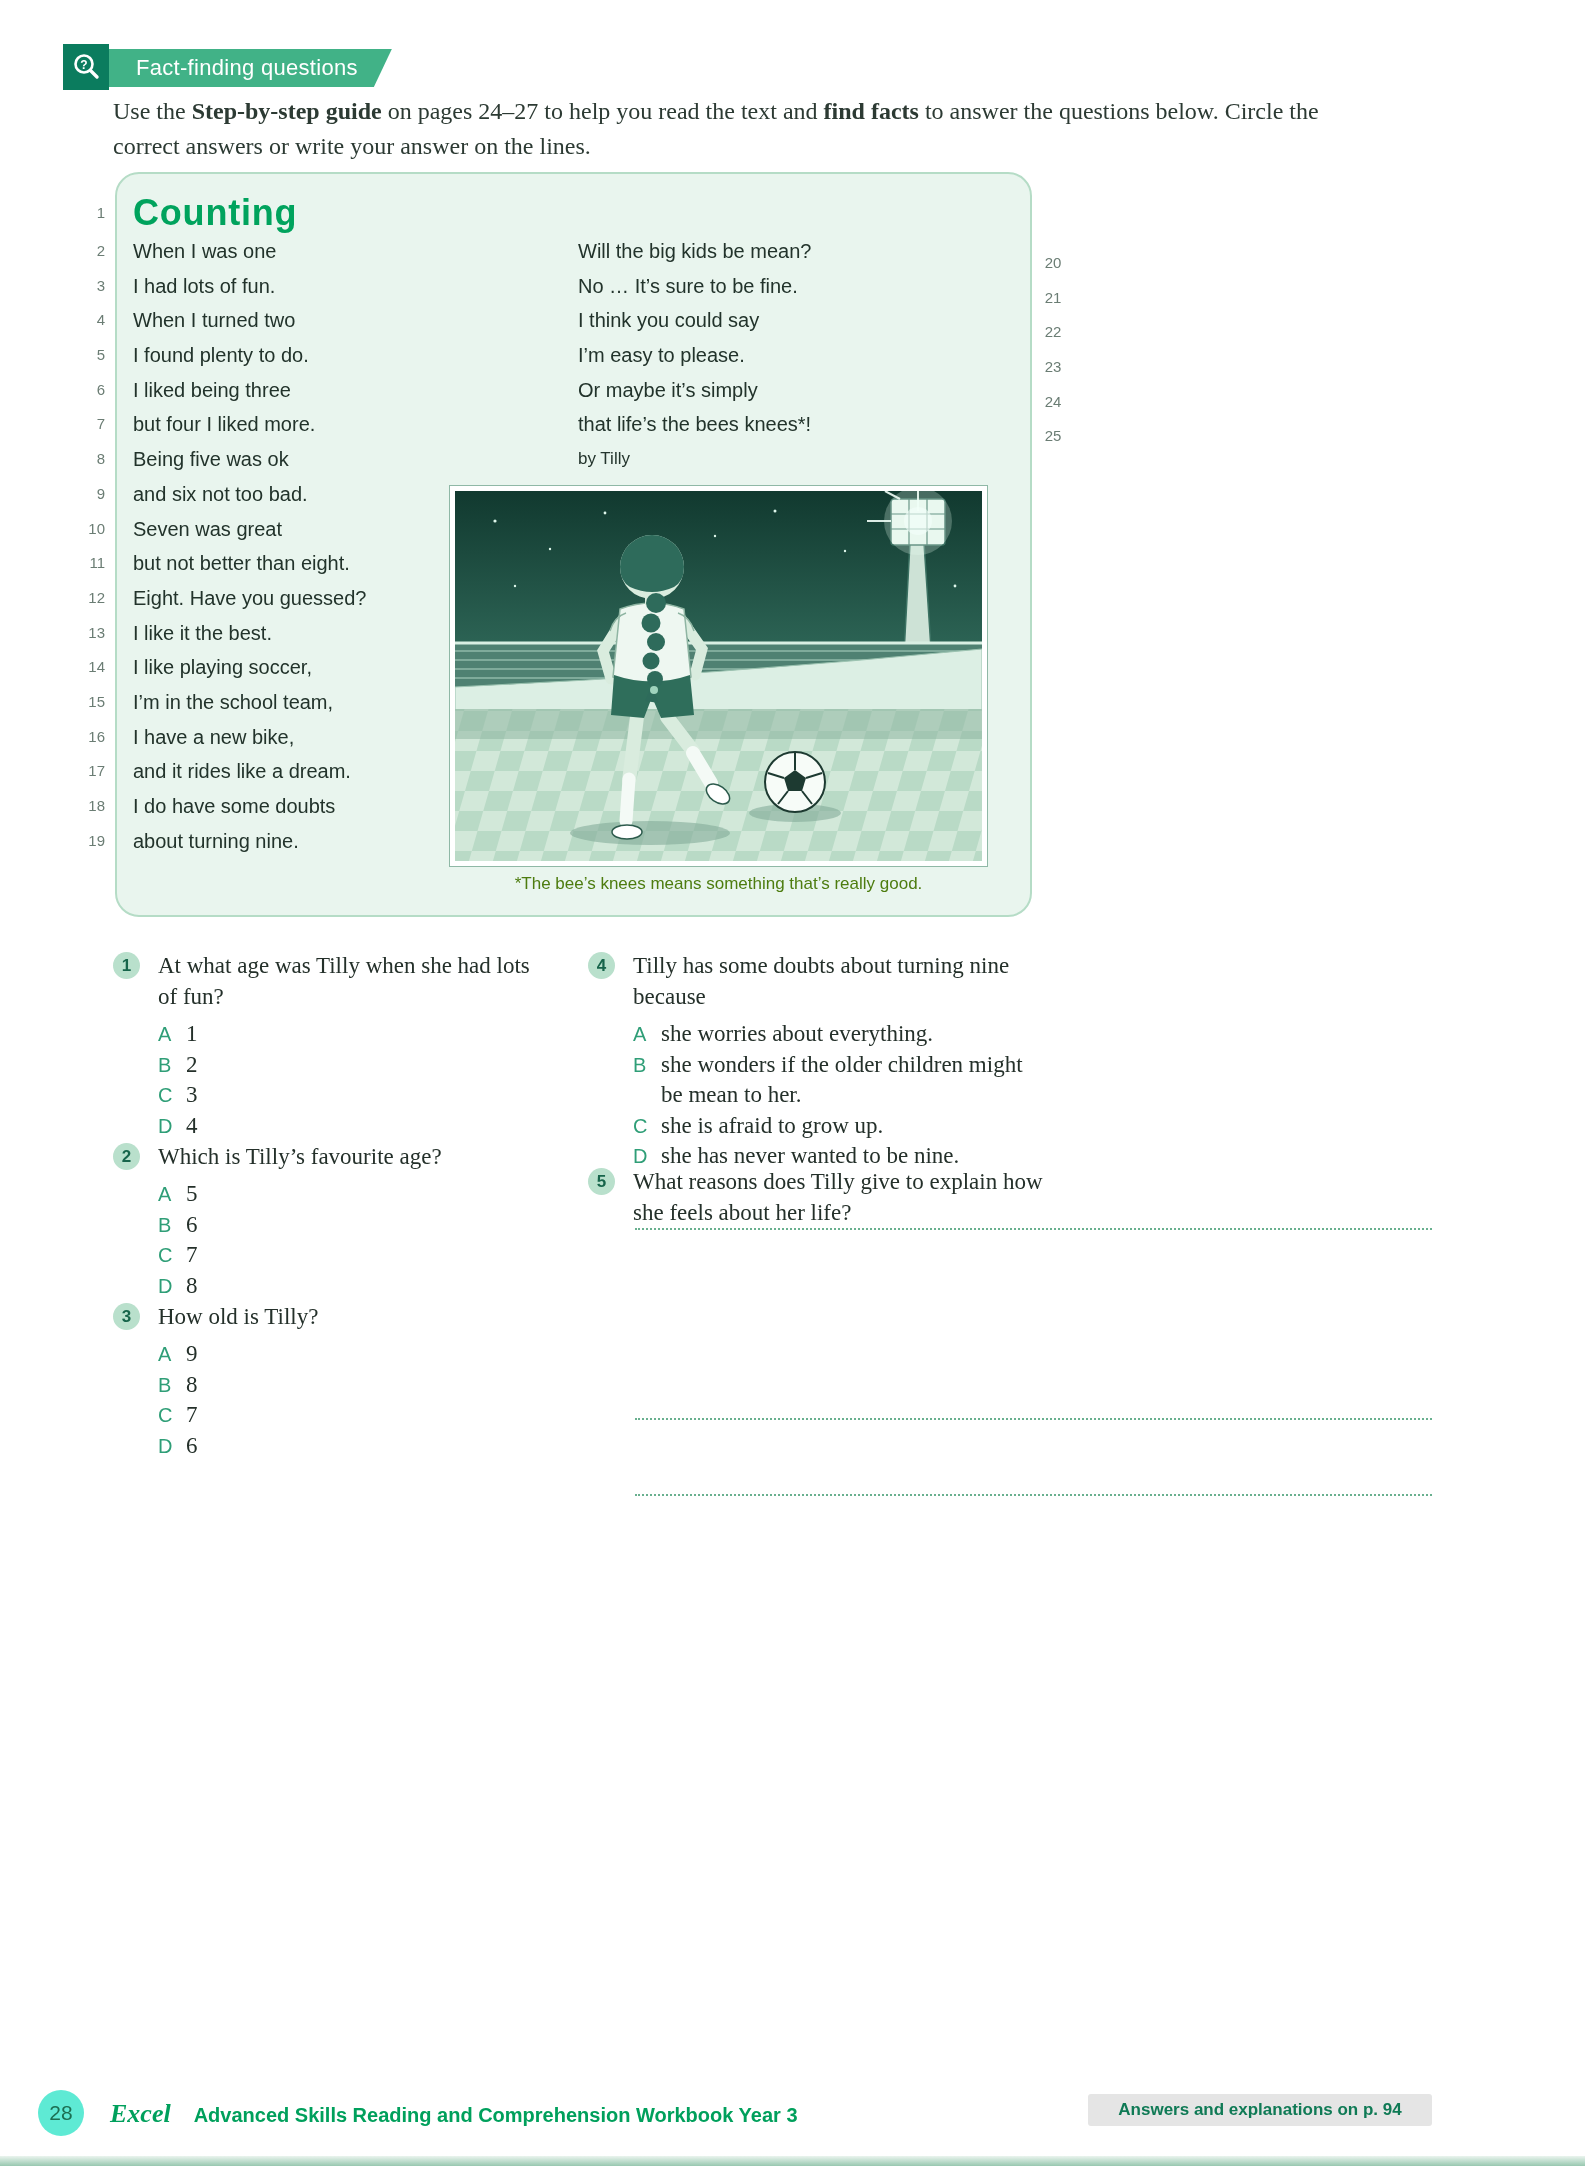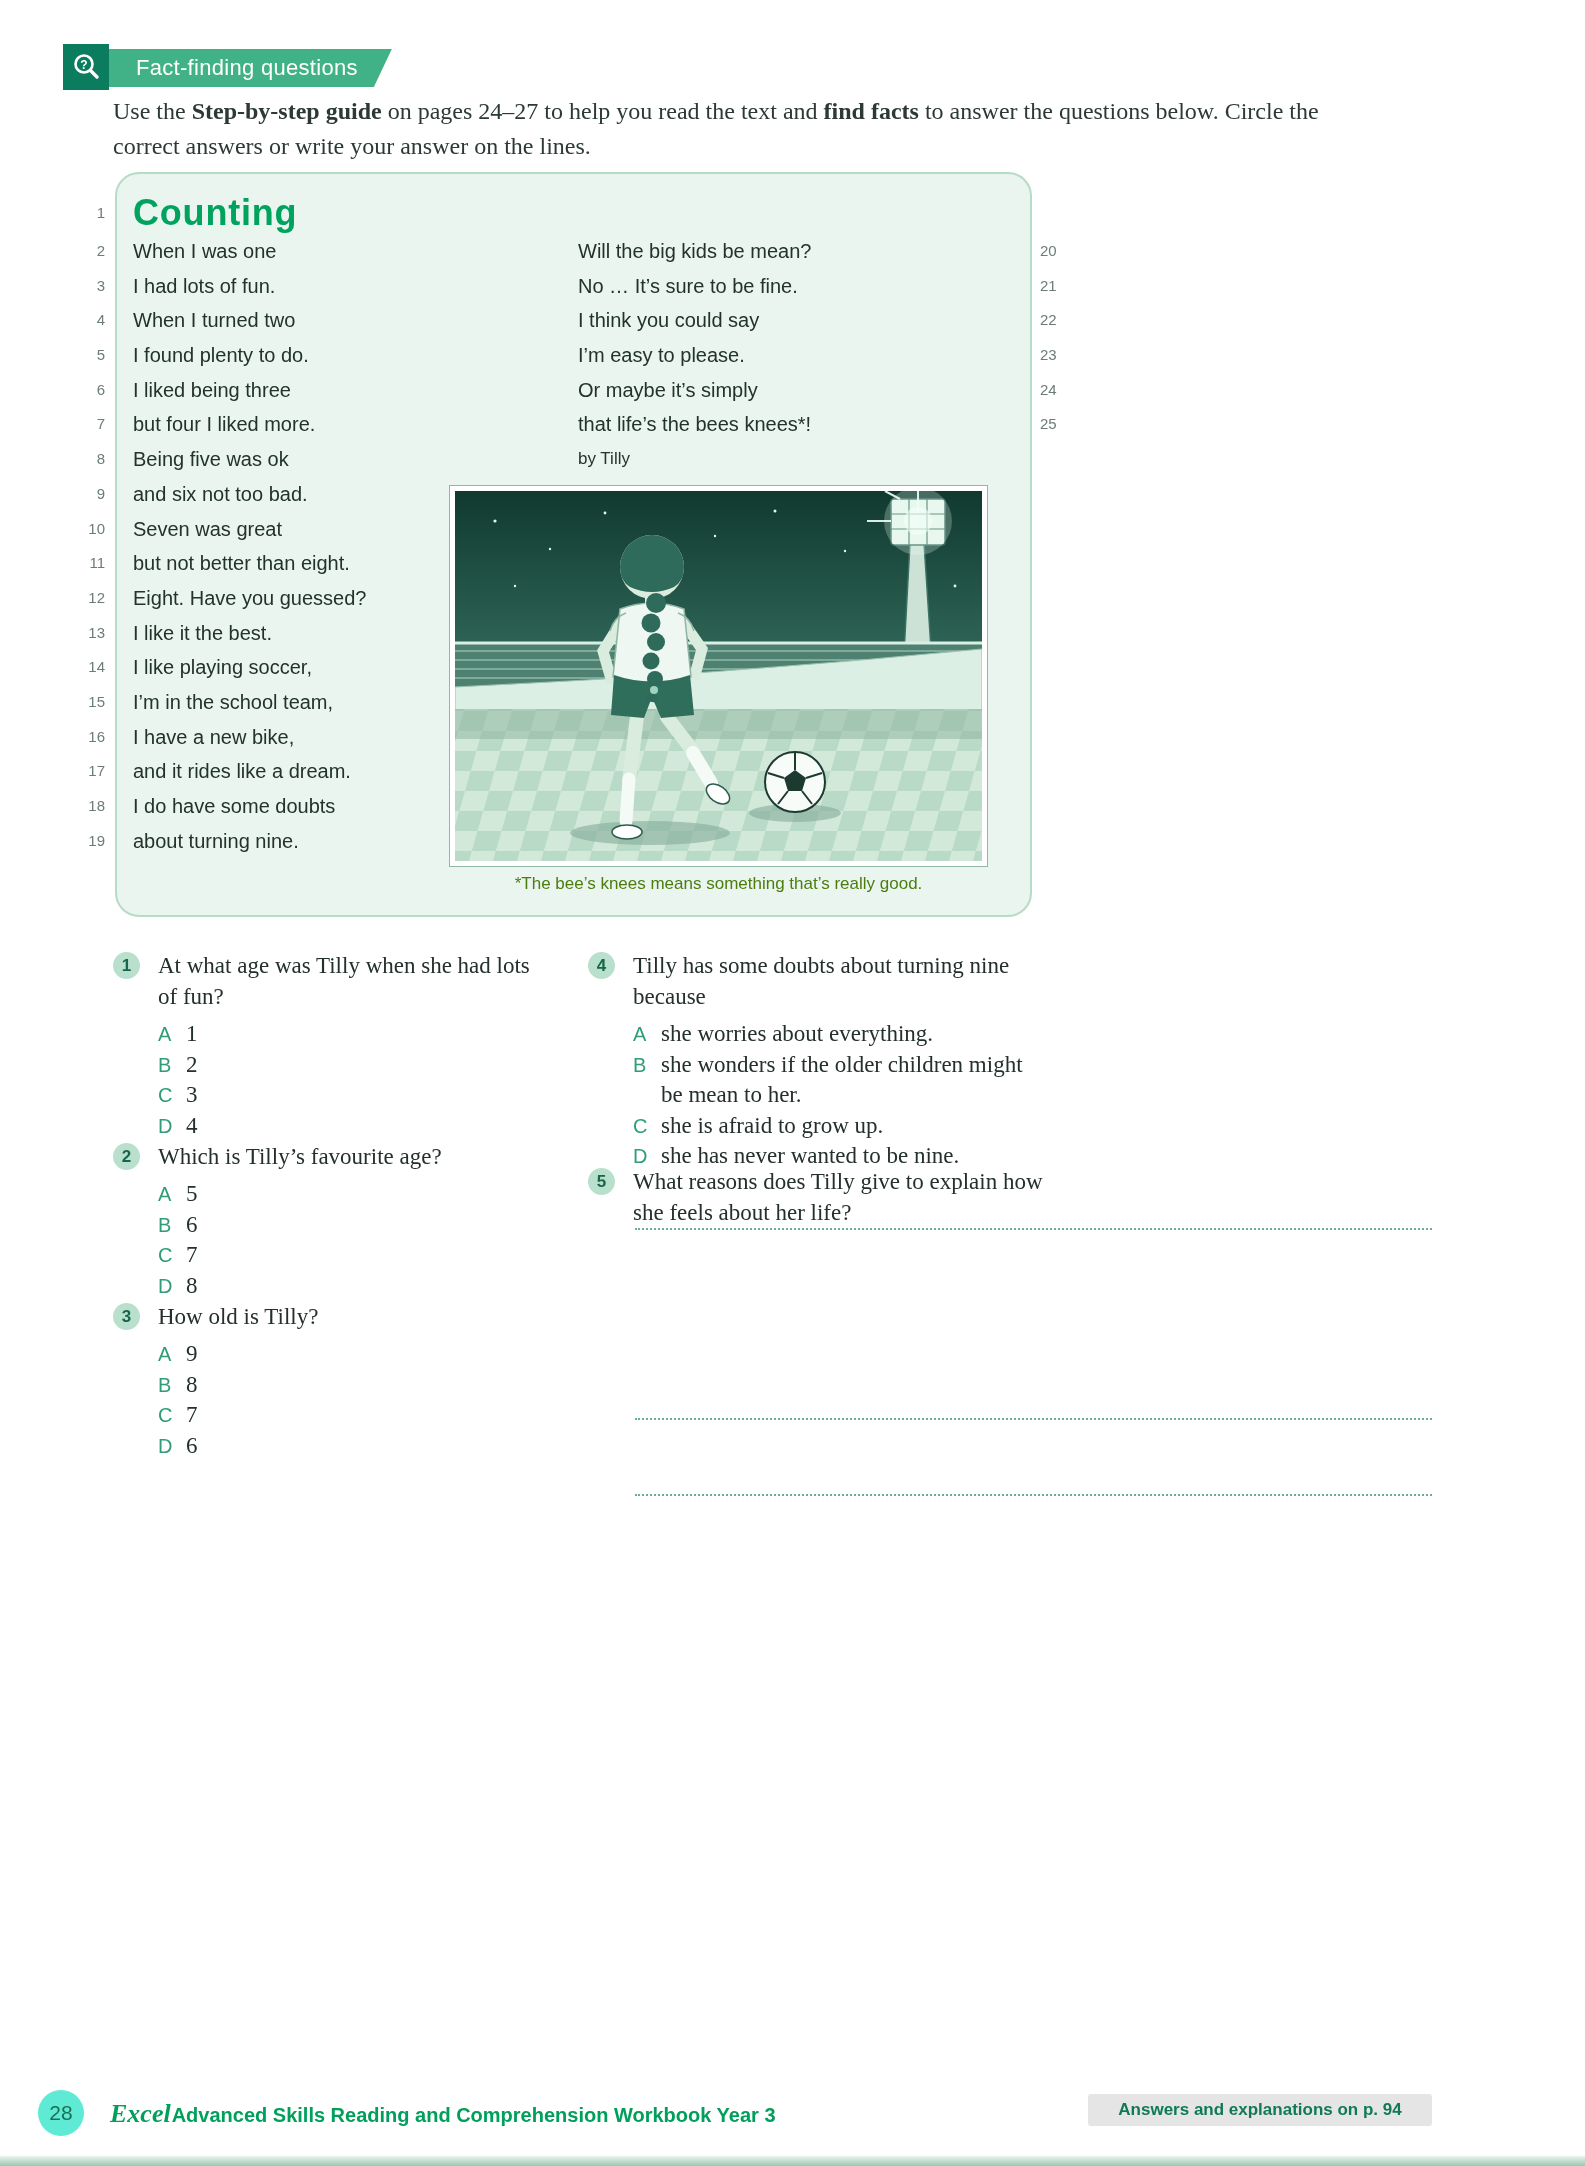--- a/index.html
+++ b/index.html
@@ -21,21 +21,21 @@
 
   
   .poem-box { position:absolute; left:115px; top:172px; width:917px; height:745px;
               background:#e9f5ee; border:2px solid #b5dcc6; border-radius:24px; }
   .poem-col-left  { position:absolute; left:133px; top:192px; width:430px; }
   .poem-col-right { position:absolute; left:578px; top:234px; width:500px; }
   .poem-row { position:relative; height:34.7px; line-height:34.7px; font-size:20px; color:#22332b; white-space:nowrap; }
   .poem-title-row { height:42px; line-height:42px; }
   .poem-title { font-size:36px; font-weight:bold; color:#00a35d; letter-spacing:0.8px; }
   .lnum { position:absolute; left:-50px; top:0; width:22px; text-align:right; font-size:15px; color:#6b7d74; }
-  .lnum-right { position:absolute; left:462px; top:0; width:26px; text-align:left; font-size:15px; color:#6b7d74; }
+  .lnum-right { position:absolute; left:462px; top:12px; width:26px; text-align:center; font-size:15px; color:#6b7d74; }
   .poem-byline { height:34.7px; line-height:34.7px; font-size:17px; color:#24352d; }
 
   .poem-image { position:absolute; left:450px; top:486px; width:537px; height:380px;
                 background:#ffffff; border:5px solid #ffffff; box-shadow:0 0 0 1px #8fb8a6; }
   .poem-image svg { display:block; width:100%; height:100%; }
   .poem-footnote { position:absolute; left:450px; top:874px; width:537px; text-align:center;
                    font-size:17px; color:#4d7c0f; }
 
   
   .question { position:absolute; font-family:"Liberation Serif", serif; color:#24302a; }
@@ -58,21 +58,21 @@
   .q5 .answer-line:nth-of-type(2) { top:176px; }
   .q5 .answer-line:nth-of-type(3) { top:252px; }
   .q5 .answer-line:nth-of-type(4) { top:328px; }
 
   
   .footer-pagenum { position:absolute; left:38px; top:2090px; width:46px; height:46px; border-radius:50%;
                     background:#5eead4; color:#1c6f52; font-size:21px; line-height:46px; text-align:center; }
   .footer-title { position:absolute; left:110px; top:2096px; font-size:20px; color:#00a05c; font-weight:bold;
                   line-height:36px; }
   .footer-title .brand { font-family:"Liberation Serif", serif; font-style:italic; font-size:26px;
-                         font-weight:bold; margin-right:1px; }
+                         font-weight:bold; margin-right:23px; }
   .footer-note { position:absolute; left:1088px; top:2094px; width:344px; height:32px; background:#e5e5e5;
                  color:#0f7a55; font-size:17px; font-weight:bold; text-align:center; line-height:32px;
                  border-radius:3px; }
   .bottom-edge { position:absolute; left:0; right:0; bottom:0; height:10px;
                  background:linear-gradient(#eaf4ee, #98c8b0); }
 </style>
 </head>
 <body>
 
 <div class="page">

